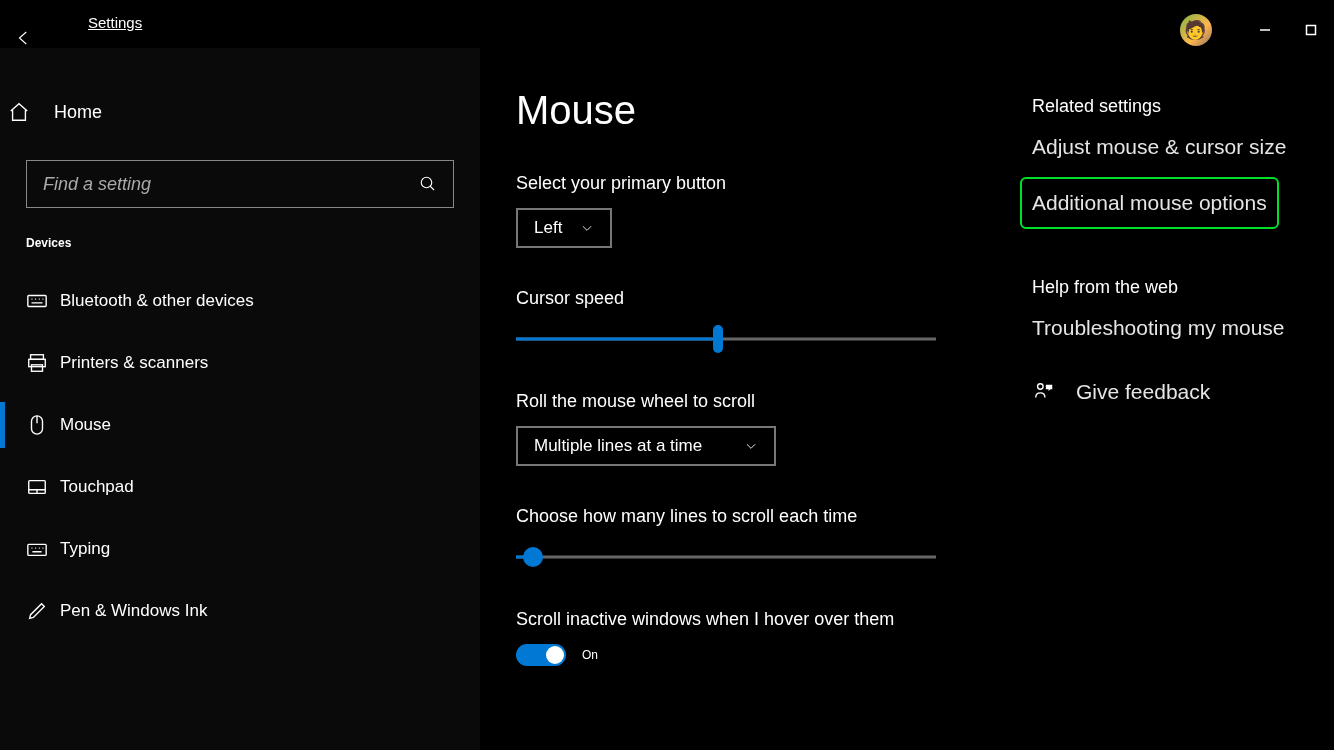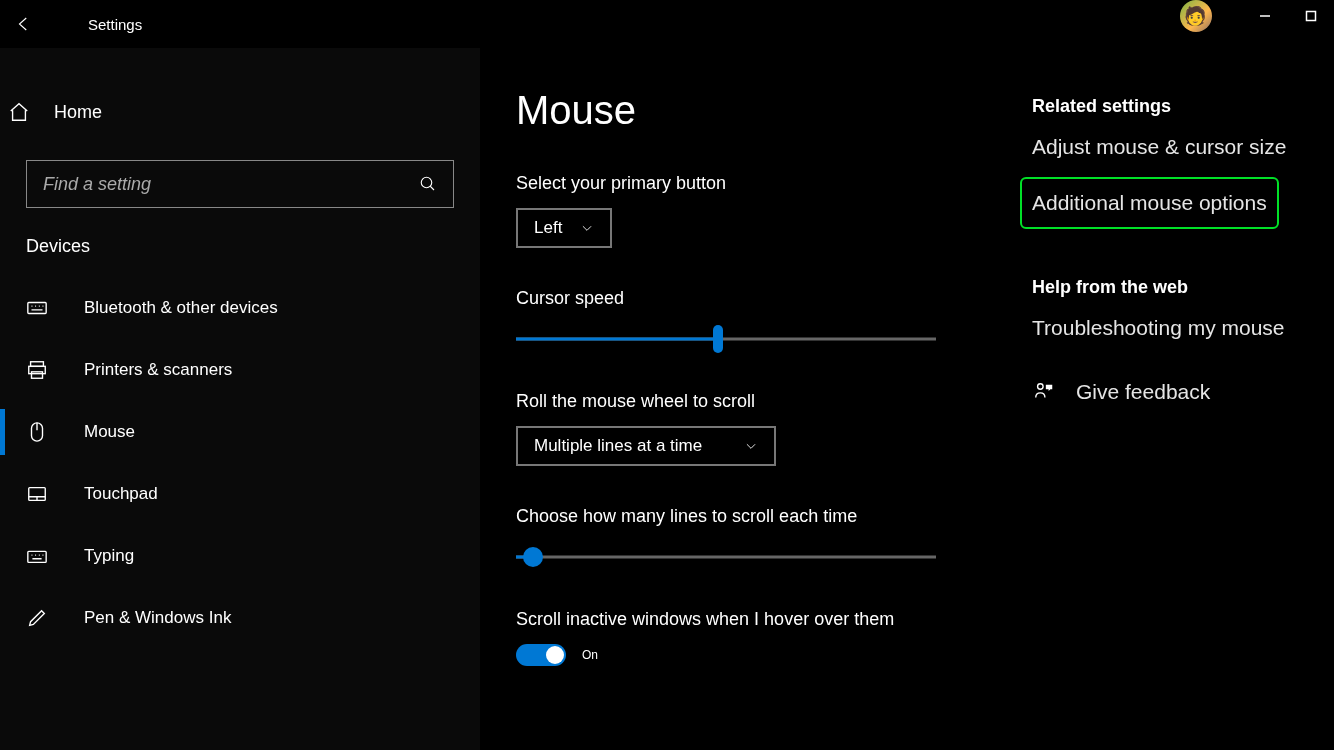--- a/index.html
+++ b/index.html
@@ -1,35 +1,35 @@
 <!DOCTYPE html>
 <html><head>
 <meta charset="utf-8">
 <style>
 * { margin: 0; padding: 0; box-sizing: border-box; font-family: "Segoe UI", Arial, sans-serif; }
 body { width: 1334px; height: 750px; background: #000; color: #fff; overflow: hidden; position: relative; }
 
 
-.titlebar { position: absolute; top: 0; left: 0; right: 0; height: 48px; display: flex; align-items: center; }
+.titlebar { position: absolute; top: 14px; left: 0; right: 0; height: 48px; display: flex; align-items: flex-start; text-decoration: underline; }
 .back-btn { width: 48px; height: 48px; display: flex; align-items: center; justify-content: center; cursor: pointer; }
 .app-title { font-size: 15px; color: #fff; margin-left: 40px; }
 .win-controls { position: absolute; right: 0; top: 0; display: flex; align-items: center; height: 32px; }
 .avatar { width: 32px; height: 32px; border-radius: 50%; background: linear-gradient(135deg,#7cb342,#ffb74d 60%,#8d6e63); margin-right: 30px; display:flex; align-items:center; justify-content:center; font-size:18px; }
 .win-btn { width: 46px; height: 32px; display: flex; align-items: center; justify-content: center; cursor: pointer; }
 
 
 .sidebar { position: absolute; top: 48px; left: 0; width: 480px; height: 702px; background: rgba(255,255,255,0.04); }
 .sidebar-inner { padding-top: 40px; }
 .home-row { display: flex; align-items: center; padding: 0 8px; height: 48px; cursor: pointer; gap: 24px; font-size: 18px; }
 .search-wrap { margin: 24px 26px 28px 26px; }
 .search-box { width: 100%; height: 48px; border: 1px solid #888; background: transparent; display: flex; align-items: center; padding: 0 16px; justify-content: space-between; }
 .search-input { background: transparent; border: none; outline: none; color: #fff; font-size: 18px; flex: 1; font-style: italic; }
 .search-input::placeholder { color: #aaa; }
-.category-label { padding: 0 26px; font-size: 18px; font-weight: 400; margin-bottom: 20px; }
-.nav-item { display: flex; align-items: center; height: 62px; padding: 0 26px; gap: 36px; font-size: 17px; cursor: pointer; position: relative; }
+.category-label { padding: 0 26px; font-size: 12px; font-weight: 700; margin-bottom: 20px; }
+.nav-item { display: flex; align-items: center; height: 62px; padding: 0 26px; gap: 12px; font-size: 17px; cursor: pointer; position: relative; }
 .nav-item.active::before { content: ""; position: absolute; left: 0; top: 8px; bottom: 8px; width: 5px; background: #0078d4; }
 .nav-icon { width: 22px; height: 22px; display: flex; align-items: center; justify-content: center; flex-shrink: 0; }
 
 
 .main { position: absolute; top: 48px; left: 480px; right: 0; bottom: 0; padding: 40px 36px; display: flex; }
 .content { width: 480px; }
 .page-title { font-size: 40px; font-weight: 300; margin-bottom: 40px; }
 .setting-label { font-size: 18px; margin-bottom: 14px; }
 .dropdown { border: 2px solid #777; display: inline-flex; align-items: center; padding: 8px 16px; gap: 18px; cursor: pointer; margin-bottom: 40px; font-size: 17px; }
 .dropdown.wide { min-width: 260px; justify-content: space-between; }
@@ -38,21 +38,21 @@
 .slider-fill { position: absolute; top: 50%; left: 0; height: 3px; background: #0078d4; transform: translateY(-50%); }
 .slider-thumb { position: absolute; top: 50%; width: 10px; height: 28px; background: #0078d4; border-radius: 5px; transform: translate(-50%, -50%); cursor: pointer; }
 .slider-thumb.round { width: 20px; height: 20px; border-radius: 50%; }
 .toggle-row { display: flex; align-items: center; gap: 16px; margin-top: 14px; }
 .toggle { width: 50px; height: 22px; border-radius: 11px; background: #0078d4; position: relative; cursor: pointer; }
 .toggle-knob { position: absolute; right: 2px; top: 2px; width: 18px; height: 18px; border-radius: 50%; background: #fff; }
 .toggle-label { font-size: 12px; }
 
 
 .rightcol { margin-left: 36px; flex: 1; }
-.section-h { font-size: 18px; font-weight: 700; margin-bottom: 18px; margin-top: 8px; }
+.section-h { font-size: 18px; font-weight: 400; margin-bottom: 18px; margin-top: 8px; }
 .link { color: #e5e5e5; font-size: 21px; cursor: pointer; display: block; margin-bottom: 18px; }
 .highlight-box { border: 2px solid #00e027; border-radius: 6px; padding: 12px 10px; margin-bottom: 40px; margin-left: -12px; display: inline-block; }
 .highlight-box .link { margin-bottom: 0; }
 .action-row { display: flex; align-items: center; gap: 20px; margin-bottom: 20px; margin-top: 40px; }
 .action-row + .action-row { margin-top: 8px; }
 .action-icon { width: 24px; height: 24px; display:flex; align-items:center; justify-content:center; }
 
 svg { stroke: #fff; fill: none; stroke-width: 1.5; }
 </style>
 </head>

